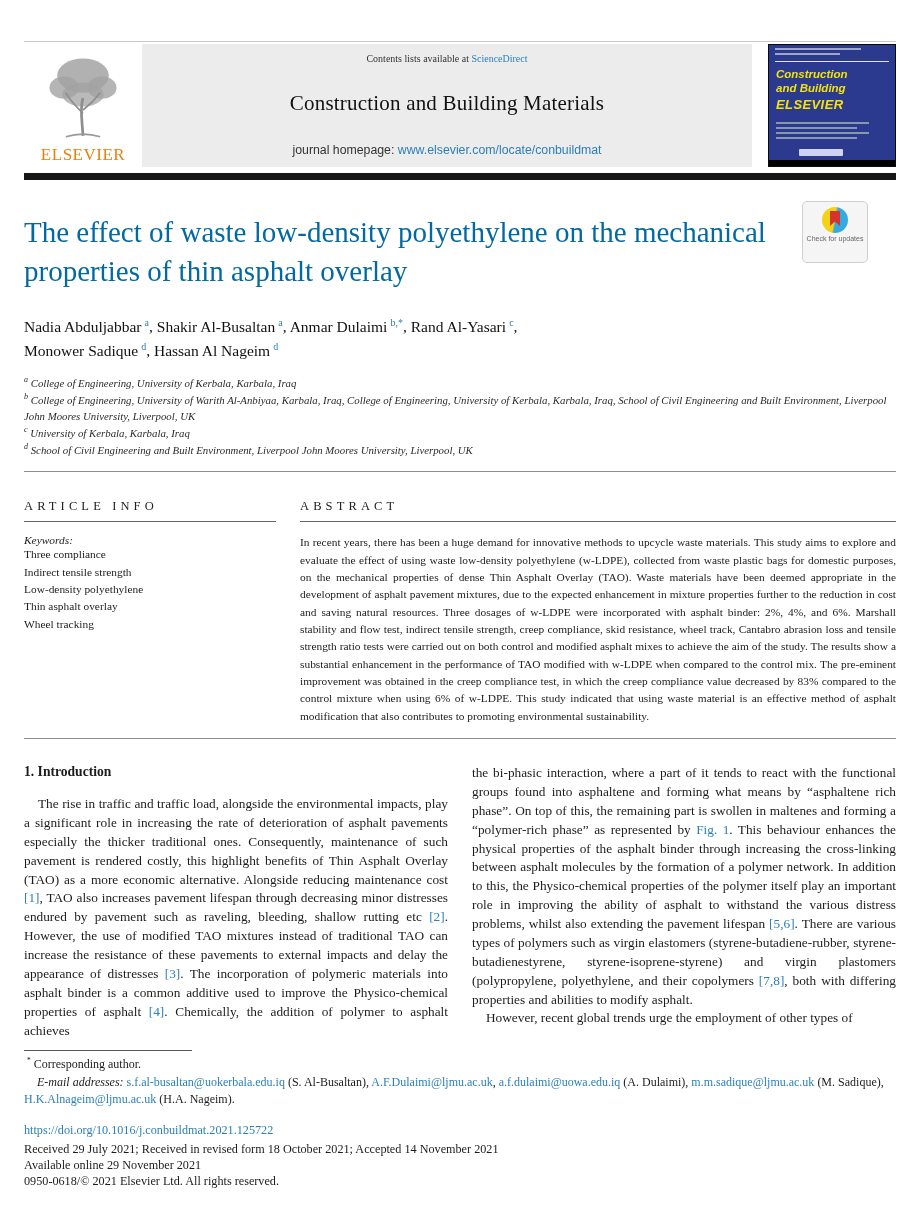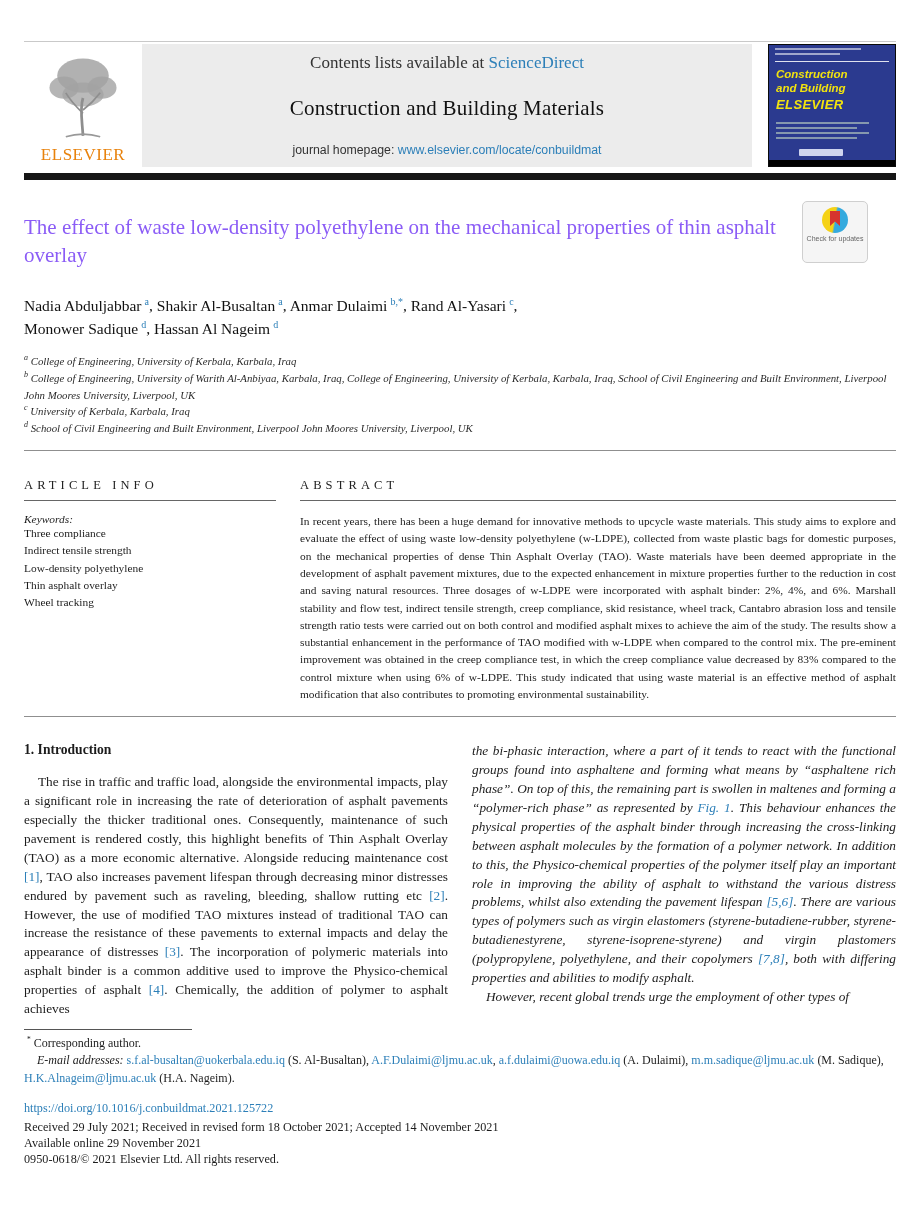--- a/index.html
+++ b/index.html
@@ -15,37 +15,37 @@
 
   
   .journal-ref { text-align:center; font-size:12.5px; color:#2c7fb8; }
 
   
   .banner-row { display:flex; margin-top:17px; border-top:1px solid #c9c9c9; padding-top:2px; align-items:stretch; height:126px; }
   .logo-box { width:118px; display:flex; flex-direction:column; align-items:center; justify-content:flex-end; padding-bottom:2px; }
   .logo-box svg { width:86px; height:92px; }
   .elsevier-word { color:#e8820c; font-size:17px; letter-spacing:.5px; margin-top:1px; }
   .gray-box { flex:1; background:#ececec; display:flex; flex-direction:column; justify-content:space-between; text-align:center; padding:9px 10px 10px; margin-right:16px; }
-  .contents-line { font-size:17px; color:#333; }
+  .contents-line { font-size:10px; color:#333; }
   .journal-title { font-size:21px; color:#111; letter-spacing:.2px; }
   .homepage-line { font-size:12.3px; color:#333; font-family:"Liberation Sans","DejaVu Sans",sans-serif; }
   .cover { width:128px; background:#2b3a8f; border:1px solid #0a0a0a; position:relative; overflow:hidden; font-family:"Liberation Sans","DejaVu Sans",sans-serif; }
   .cover .tbar { height:2px; background:rgba(255,255,255,.55); margin:3px 34px 0 6px; }
   .cover .trule { height:1px; background:rgba(255,255,255,.85); margin:6px 6px 5px; }
   .cover-title { color:#f2e30e; font-style:italic; font-weight:bold; font-size:11.5px; line-height:1.25; padding:0 7px; }
   .cover-materials { font-size:13px; letter-spacing:.4px; padding-top:1px; }
   .cover .sbar { height:2px; background:rgba(210,230,200,.55); margin:3px 26px 0 7px; }
   .cover .sbar.w2 { margin-right:38px; }
   .cover-tag { position:absolute; bottom:10px; left:30px; width:44px; height:7px; background:rgba(235,240,255,.85); border-radius:1px; }
   .cover-bottom { position:absolute; bottom:0; left:0; right:0; height:6px; background:#000; }
   .black-bar { height:7px; background:#161616; margin-top:6px; }
 
   
   .title-row { position:relative; margin-top:33px; }
-  .article-title { font-size:21px; line-height:1.35; color:#8b5cf6; max-width:775px; }
+  .article-title { font-size:29px; line-height:1.35; color:#0369a1; max-width:775px; }
   .badge { position:absolute; right:28px; top:-12px; width:66px; height:62px; border:1px solid #cfcfcf; border-radius:5px; background:#f5f5f5; text-align:center; cursor:pointer; }
   .cm-circle { width:26px; height:26px; border-radius:50%; background:linear-gradient(100deg,#f5d216 47%,#35aade 53%); margin:5px auto 2px; position:relative; }
   .cm-ribbon { position:absolute; left:8px; top:4px; width:10px; height:15px; background:#d6332e; clip-path:polygon(0 0,100% 0,100% 100%,50% 70%,0 100%); }
   .badge-text { font-family:"Liberation Sans","DejaVu Sans",sans-serif; font-size:7px; color:#666; line-height:1.25; }
 
   
   .author-list { margin-top:24px; font-size:15.5px; line-height:1.5; color:#111; }
   .author-list sup { color:#2c7fb8; font-size:10px; }
   .affiliation-list { margin-top:13px; font-size:10.8px; font-style:italic; line-height:1.55; color:#2a2a2a; }
   .affiliation-list sup { font-size:8px; }
@@ -59,21 +59,21 @@
   .sec-heading { font-size:12.5px; letter-spacing:.33em; color:#222; }
   .heading-rule { border:none; border-top:1px solid #666; margin:7px 0 12px; }
   .kw-label { font-size:11.4px; font-style:italic; }
   .keyword-list { font-size:11.4px; line-height:1.52; }
   .abstract-text { font-size:11.4px; line-height:1.52; text-align:justify; color:#222; }
 
   
   .body-row { display:flex; margin-top:25px; }
   .col { width:50%; }
   .col.left { padding-right:12px; }
-  .col.right { padding-left:12px;font-style:italic; }
+  .col.right { padding-left:12px; }
   .intro-heading { font-size:13.6px; font-weight:bold; margin-bottom:15px; }
   .body-p { font-size:13.3px; line-height:1.42; text-align:justify; }
   .indent { text-indent:14px; }
 
   
   .footnote { margin-top:10px; }
   .footnote-rule { border:none; border-top:1px solid #555; width:168px; margin-bottom:5px; }
   .fn-line { font-size:12px; line-height:1.45; }
   .fn-emails { font-size:12px; line-height:1.45; text-indent:13px; }
   .fn-emails .label { font-style:italic; }

